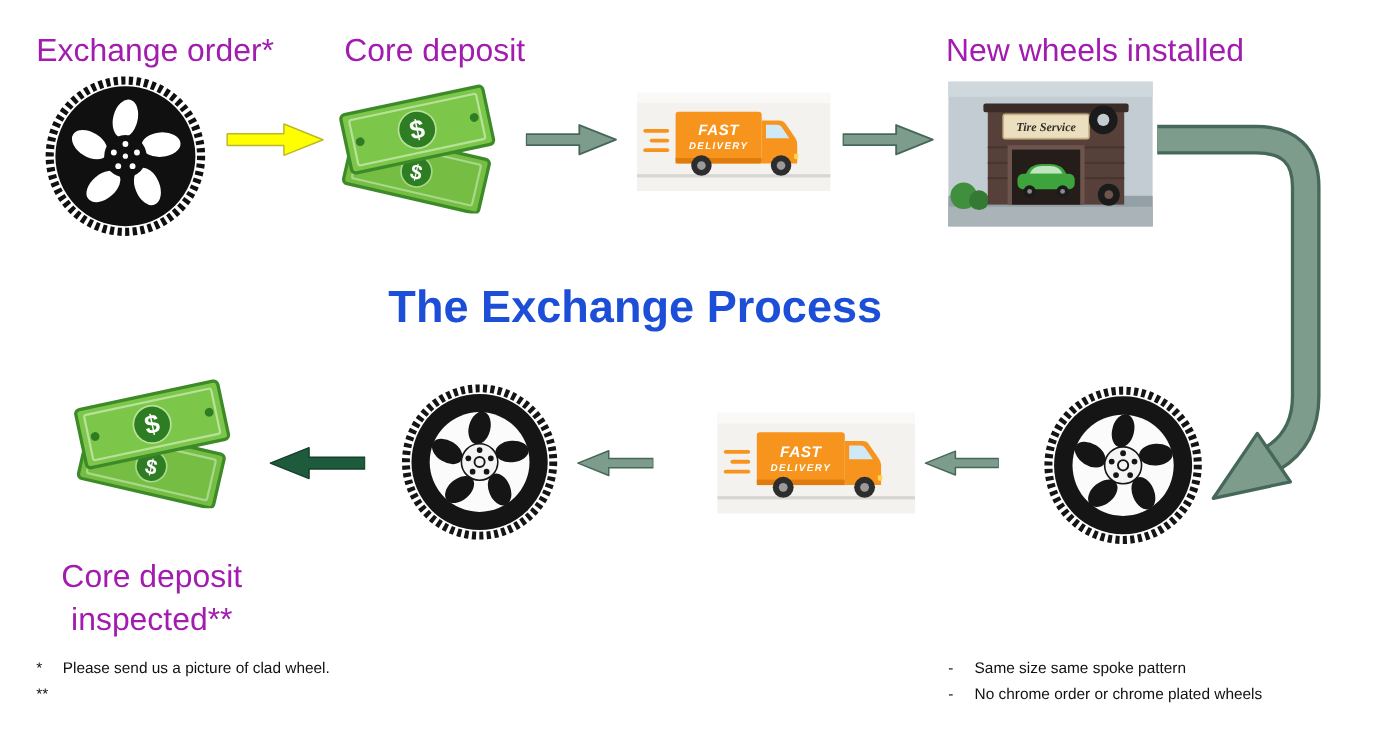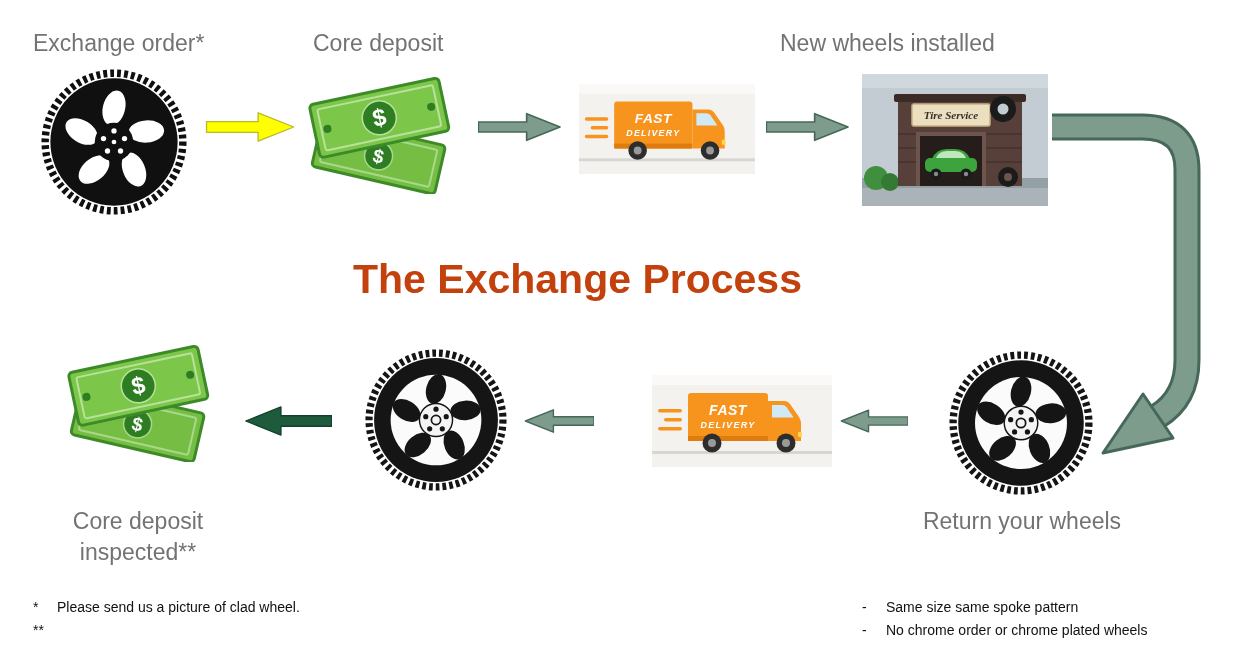--- a/index.html
+++ b/index.html
@@ -1,25 +1,25 @@
 <!DOCTYPE html>
 <html><head>
 <meta charset="utf-8">
 <style>
   html,body { margin:0; padding:0; background:#ffffff; }
   .stage {
     position:relative; width:1250px; height:666px; background:#ffffff;
     font-family:"Liberation Sans", sans-serif; color:#111; overflow:hidden;
   }
   .abs { position:absolute; }
-  .step-label { position:absolute; font-size:23px; color:#737373; white-space:nowrap; }
+  .step-label { position:absolute; font-size:29px; color:#a21caf; white-space:nowrap; }
   .step-label.centered { text-align:center; white-space:normal; line-height:1.35; }
   .title {
     position:absolute; left:0; top:256px; width:1155px; text-align:center;
-    font-size:41px; font-weight:700; color:#c2410c;
+    font-size:41px; font-weight:700; color:#1d4ed8;
   }
   .fn { position:absolute; font-size:14px; color:#111; }
   .fn-row { display:flex; line-height:1.62; }
   .fn-marker { width:24px; flex:none; }
   svg text { font-family:"Liberation Sans", sans-serif; }
   .t-fast { font-style:italic; font-weight:700; font-size:14px; fill:#ffffff; letter-spacing:.5px; }
   .t-delivery { font-style:italic; font-weight:700; font-size:9px; fill:#ffffff; letter-spacing:1.3px; }
   .t-sign { font-family:"Liberation Serif", serif; font-style:italic; font-weight:700; font-size:11px; fill:#33302a; }
   .t-dollar-lg { font-weight:700; font-size:24px; fill:#ffffff; }
   .t-dollar-sm { font-weight:700; font-size:19px; fill:#ffffff; }
@@ -192,39 +192,38 @@
   </svg>
 
   <svg class="abs" style="left:578px; top:84px; width:178px; height:90px" viewBox="0 0 180 92">
       <use href="#truck"></use>
     </svg>
 
   <svg class="abs" style="left:766px; top:112px; width:84px; height:30px" viewBox="0 0 100 36">
     <polygon class="arrow-poly-sage" points="0,12 58,12 58,2 98,18 58,34 58,24 0,24" fill="#7D9C8B"></polygon>
   </svg>
 
-  <div class="step-label" style="left:780px; top:30px">New wheels installed</div>
+  <div class="step-label" style="left:860px; top:30px">New wheels installed</div>
 
   <svg class="abs" style="left:862px; top:74px; width:186px; height:132px" viewBox="0 0 186 132">
       <use href="#shop"></use>
     </svg>
 
   <svg class="abs" style="left:0; top:0; width:1250px; height:666px; pointer-events:none">
     <path class="curve-outline" d="M1052 127 L1142 127 Q1187 127 1187 170 L1187 360 Q1187 398 1158 416"></path>
     <path fill="none" stroke-width="21" d="M1052 127 L1142 127 Q1187 127 1187 170 L1187 360 Q1187 398 1158 416" stroke="#7D9C8B"></path>
     <polygon class="curve-head-outline" points="1103,453 1143,394 1173,438" fill="#7D9C8B"></polygon>
   </svg>
 
   <div class="title">The Exchange Process</div>
 
   <svg class="abs" style="left:948px; top:350px; width:146px; height:146px" viewBox="0 0 100 100">
       <use href="#wheel-white"></use>
     </svg>
 
-  <div class="step-label centered" style="left:894px; top:506px; width:256px">Return your wheels</div>
 
   <svg class="abs" style="left:840px; top:406px; width:68px; height:30px" viewBox="0 0 100 36">
     <polygon class="arrow-poly-sage" points="100,12 42,12 42,2 2,18 42,34 42,24 100,24" fill="#7D9C8B"></polygon>
   </svg>
 
   <svg class="abs" style="left:652px; top:374px; width:180px; height:94px" viewBox="0 0 180 92">
       <use href="#truck"></use>
     </svg>
 
   <svg class="abs" style="left:524px; top:406px; width:70px; height:30px" viewBox="0 0 100 36">

